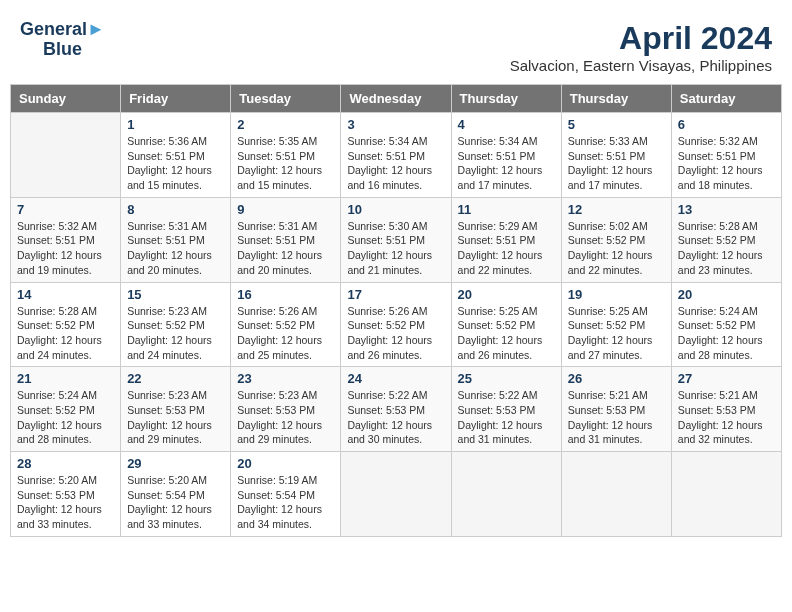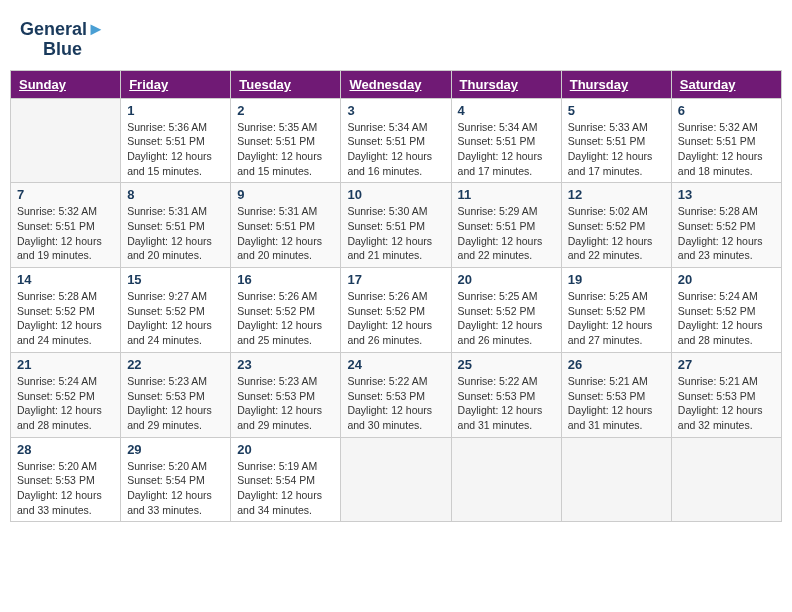--- a/index.html
+++ b/index.html
@@ -42,27 +42,26 @@
       font-size: 15px;
       font-weight: normal;
       color: #333;
     }
     .calendar {
       width: 100%;
       border-collapse: collapse;
       margin-top: 5px;
     }
     .calendar th {
-      background-color: #701a75;
+      background-color: #737373;
       color: #fff;
       text-align: left;
       padding: 6px 8px;
       font-size: 13px;
       border: 1px solid #ccc;
-      text-decoration: underline;
     }
     .calendar td {
       border: 1px solid #ccc;
       vertical-align: top;
       padding: 4px 6px;
       font-size: 11px;
       color: #333;
       width: 14.28%;
       min-height: 80px;
       background: #fff;
@@ -85,20 +84,24 @@
 </head>
 <body>
 
 <div class="header">
   <div class="logo">
     <div>
       <div class="logo-text">
         General<span>►</span><br>Blue
       </div>
     </div>
+  </div>
+  <div class="title-block">
+    <h1>April 2024</h1>
+    <h2>Salvacion, Eastern Visayas, Philippines</h2>
   </div>
 </div>
 
 <table class="calendar">
   <thead>
     <tr>
       <th>Sunday</th>
       <th>Friday</th>
       <th>Tuesday</th>
       <th>Wednesday</th>
@@ -207,21 +210,21 @@
       <tr>
         <td>
           <div class="day-number">14</div>
           <div class="day-info">Sunrise: 5:28 AM
 Sunset: 5:52 PM
 Daylight: 12 hours
 and 24 minutes.</div>
         </td>
         <td>
           <div class="day-number">15</div>
-          <div class="day-info">Sunrise: 9:27 AM
+          <div class="day-info">Sunrise: 5:23 AM
 Sunset: 5:52 PM
 Daylight: 12 hours
 and 24 minutes.</div>
         </td>
         <td>
           <div class="day-number">16</div>
           <div class="day-info">Sunrise: 5:26 AM
 Sunset: 5:52 PM
 Daylight: 12 hours
 and 25 minutes.</div>

